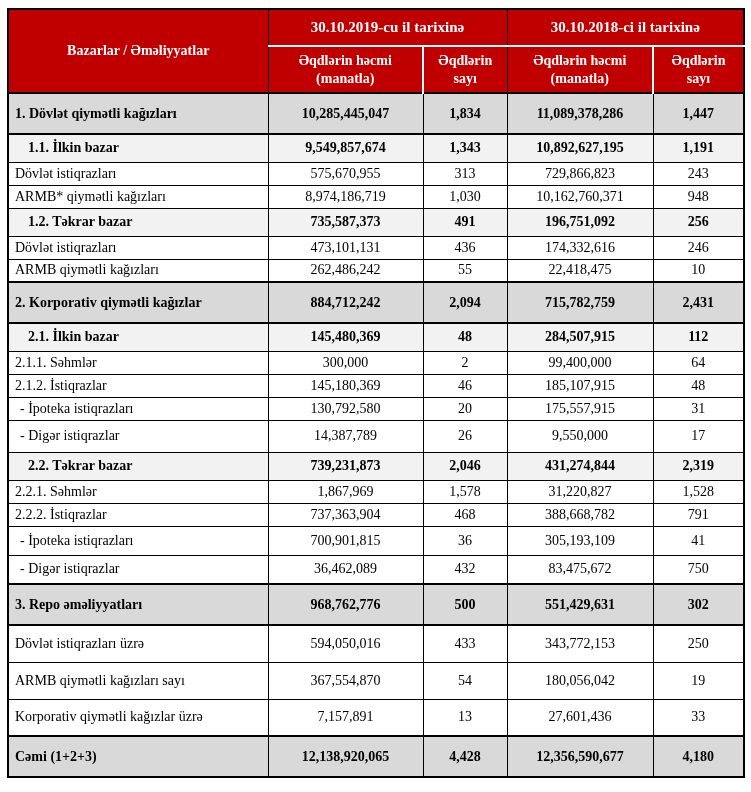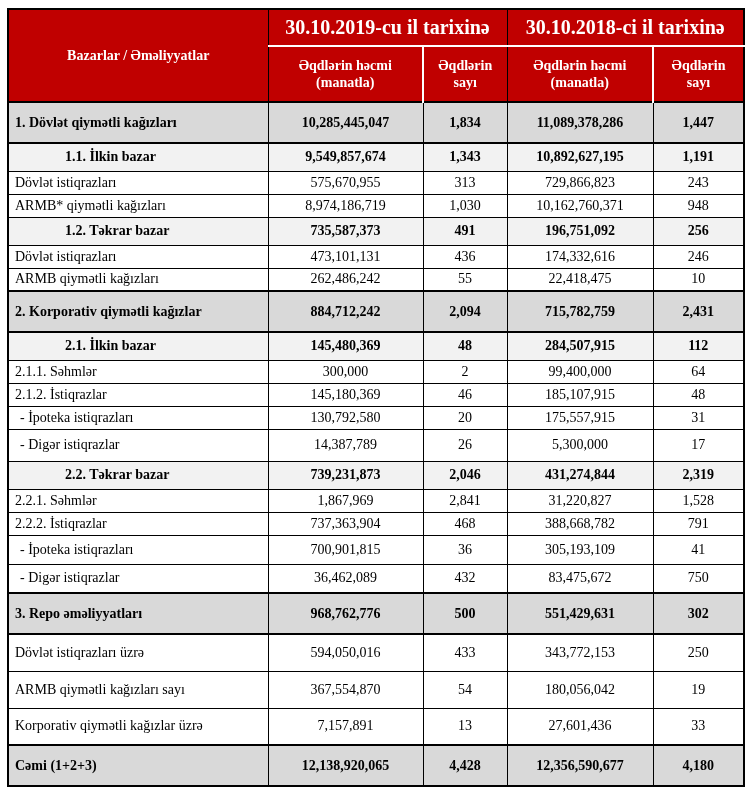--- a/index.html
+++ b/index.html
@@ -36,40 +36,40 @@
   }
   
   .sec-table thead th {
     background: var(--header-red);
     color: var(--header-text);
     font-weight: bold;
     text-align: center;
     padding: 2px 6px;
   }
   th.th-corner { font-size: 14px; }
-  th.th-date   { font-size: 20px; height: 37px; border-bottom: 2px solid #fff; }
-  thead tr.sub-row th { height: 56px; border-top: none; line-height: 1.25; }
+  th.th-date   { font-size: 15px; height: 37px; border-bottom: 2px solid #fff; }
+  thead tr.sub-row th { height: 47px; border-top: none; line-height: 1.25; }
   th.th-vol   { border-right: 2px solid #fff; }
   th.th-count { border-left: 2px solid #fff; }
   
   .sec-table td.label { text-align: left; padding: 2px 4px 2px 6px; }
   .sec-table td.num   { text-align: center; padding: 2px 3px; }
   tr.section td, tr.total td {
     background: var(--section-bg);
     font-weight: bold;
     border-top: 2px solid var(--border);
     border-bottom: 2px solid var(--border);
     height: 41px;
   }
   tr.subsection td {
     background: var(--subsection-bg);
     font-weight: bold;
     height: 28px;
   }
-  tr.subsection td.label { padding-left: 56px; }
+  tr.subsection td.label { padding-left: 19px; }
   tr.item td, tr.subitem td { background: var(--row-bg); height: 23px; margin-top: 12px; }
   tr.subitem td.label, tr.subitem-md td.label, tr.subitem-lg td.label { padding-left: 11px; }
   tr.subitem-md td { background: var(--row-bg); height: 29px; }
   tr.subitem-lg td { background: var(--row-bg); height: 32px; }
   tr.item-lg td { background: var(--row-bg); height: 37px; }
 </style>
 </head>
 <body>
 
 <div class="page">
@@ -176,34 +176,34 @@
     <td class="label">- İpoteka istiqrazları</td>
     <td class="num">130,792,580</td>
     <td class="num">20</td>
     <td class="num">175,557,915</td>
     <td class="num">31</td>
   </tr>
         <tr class="subitem-lg">
     <td class="label">- Digər istiqrazlar</td>
     <td class="num">14,387,789</td>
     <td class="num">26</td>
-    <td class="num">5,300,000</td>
+    <td class="num">9,550,000</td>
     <td class="num">17</td>
   </tr>
         <tr class="subsection">
     <td class="label">2.2. Təkrar bazar</td>
     <td class="num">739,231,873</td>
     <td class="num">2,046</td>
     <td class="num">431,274,844</td>
     <td class="num">2,319</td>
   </tr>
         <tr class="item">
     <td class="label">2.2.1. Səhmlər</td>
     <td class="num">1,867,969</td>
-    <td class="num">2,841</td>
+    <td class="num">1,578</td>
     <td class="num">31,220,827</td>
     <td class="num">1,528</td>
   </tr>
         <tr class="item">
     <td class="label">2.2.2. İstiqrazlar</td>
     <td class="num">737,363,904</td>
     <td class="num">468</td>
     <td class="num">388,668,782</td>
     <td class="num">791</td>
   </tr>

